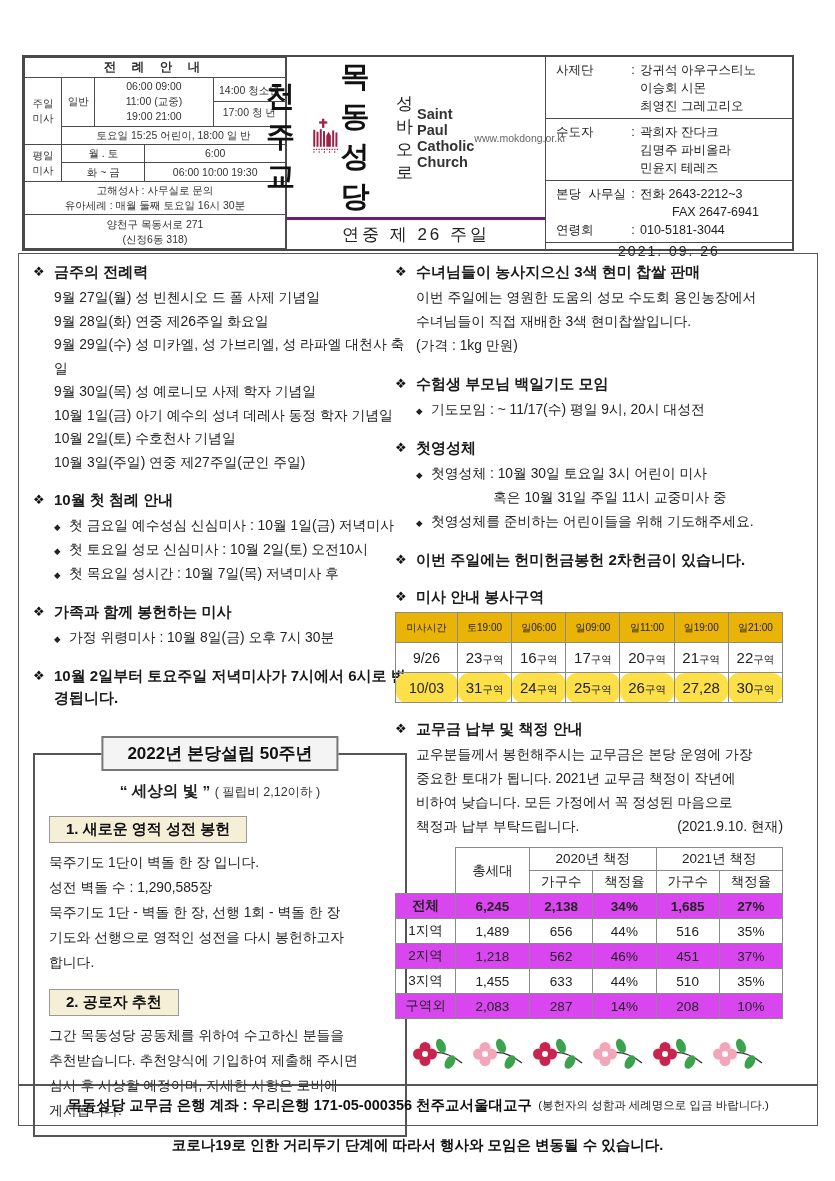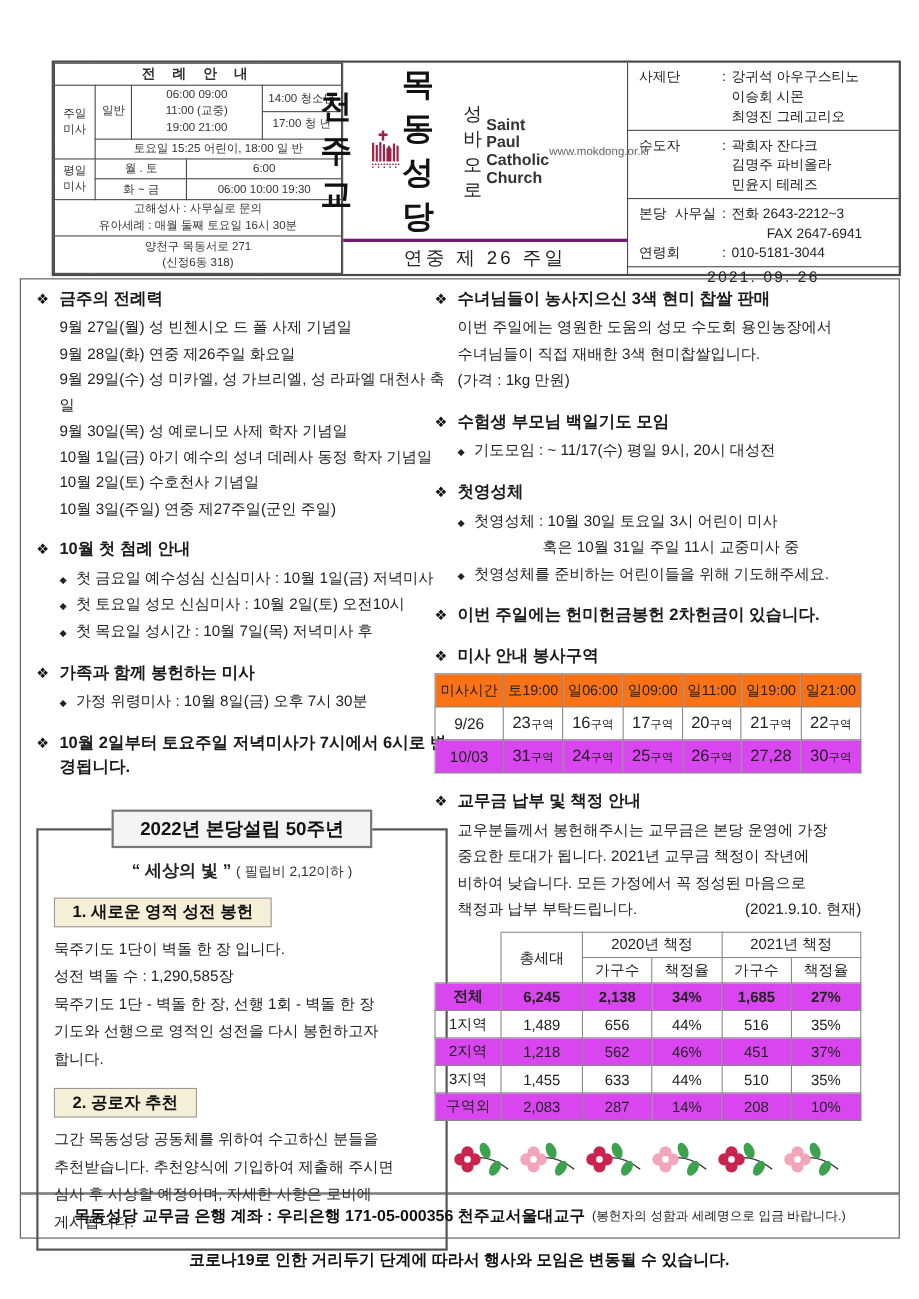--- a/index.html
+++ b/index.html
@@ -1,21 +1,21 @@
 <!DOCTYPE html>
 <html><head>
 <meta charset="utf-8">
 <style>
   * { box-sizing: border-box; margin: 0; padding: 0; }
   html,body { background:#fff; }
   body { font-family: "Liberation Sans", "DejaVu Sans", sans-serif; color:#222; }
   .sheet { position:relative; width:835px; height:1181px; background:#fff; margin:0 auto; overflow:hidden; }
 
   
-  .masthead { position:absolute; left:47px; top:55px; width:772px; height:196px;
+  .masthead { position:absolute; left:22px; top:55px; width:772px; height:196px;
               border:2px solid #4a4a4a; display:flex; }
   .mast-col { height:100%; }
   .mast-col.schedule { width:262px; }
   .mast-col.center { width:260px; border-left:1px solid #4a4a4a; border-right:1px solid #4a4a4a;
                      display:flex; flex-direction:column; }
   .mast-col.contacts { flex:1; display:flex; flex-direction:column; font-size:12.5px; }
 
   table.sched { width:100%; height:100%; border-collapse:collapse; table-layout:fixed; }
   table.sched td { border:1px solid #4a4a4a; text-align:center; vertical-align:middle;
                    font-size:10.5px; line-height:15px; padding:1px 0; color:#333; }
@@ -71,25 +71,25 @@
   .motto-line { text-align:center; margin-bottom:10px; }
   .motto { font-size:15.5px; font-weight:bold; color:#222; }
   .motto-ref { font-size:12.5px; color:#333; }
   .beige-label { display:inline-block; background:#f6efd8; border:1px solid #999;
                  padding:3px 16px; font-size:15px; font-weight:bold; color:#111; margin:4px 0 7px 2px; }
   .anniv-text { font-size:13.8px; line-height:25px; color:#222; white-space:pre-line; padding-left:2px; }
 
   
   table.districts { width:100%; border-collapse:collapse; margin-top:4px; }
   table.districts td { border:1px solid #8a8a8a; text-align:center; vertical-align:middle; height:30px; }
-  table.districts tr.hdr td { font-size:13px; background:#f97316; color:#222; }
+  table.districts tr.hdr td { font-size:10px; background:#eab308; color:#222; }
   table.districts td .n { font-size:15px; color:#222; }
   table.districts td .s { font-size:10.5px; color:#222; }
   table.districts td.datec { font-size:14px; }
-  table.districts tr.shade td { background:#d946ef; }
+  table.districts tr.shade td { background:#fde047;border-radius:11px; }
 
   
   .stipend-para { position:relative; }
   .as-of { position:absolute; right:0; bottom:0; font-size:13.8px; color:#222; }
   table.stipend { width:100%; border-collapse:collapse; margin-top:8px; }
   table.stipend td { border:1px solid #8a8a8a; text-align:center; vertical-align:middle;
                      font-size:13.5px; height:25px; color:#222; }
   table.stipend tr.grp td { height:23px; }
   table.stipend tr.bold-row td { font-weight:bold; }
   table.stipend tr.shade td { background:#d946ef; }

